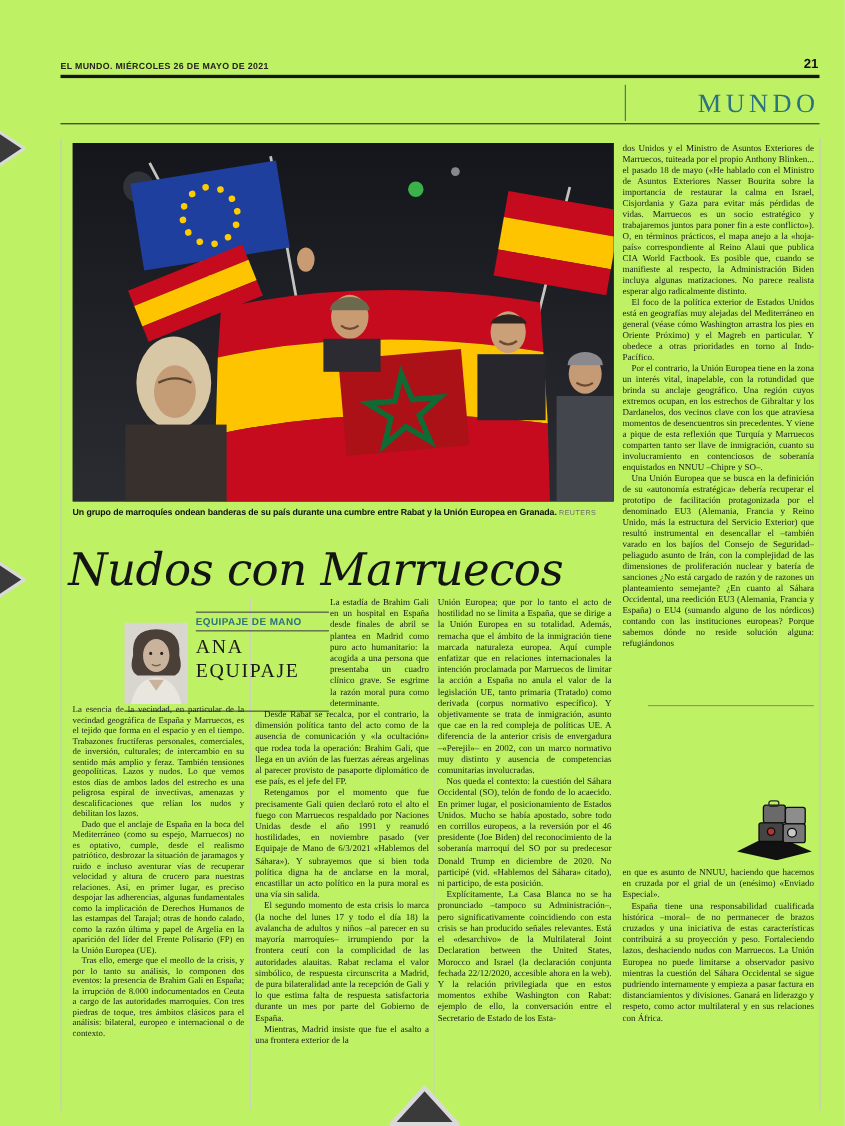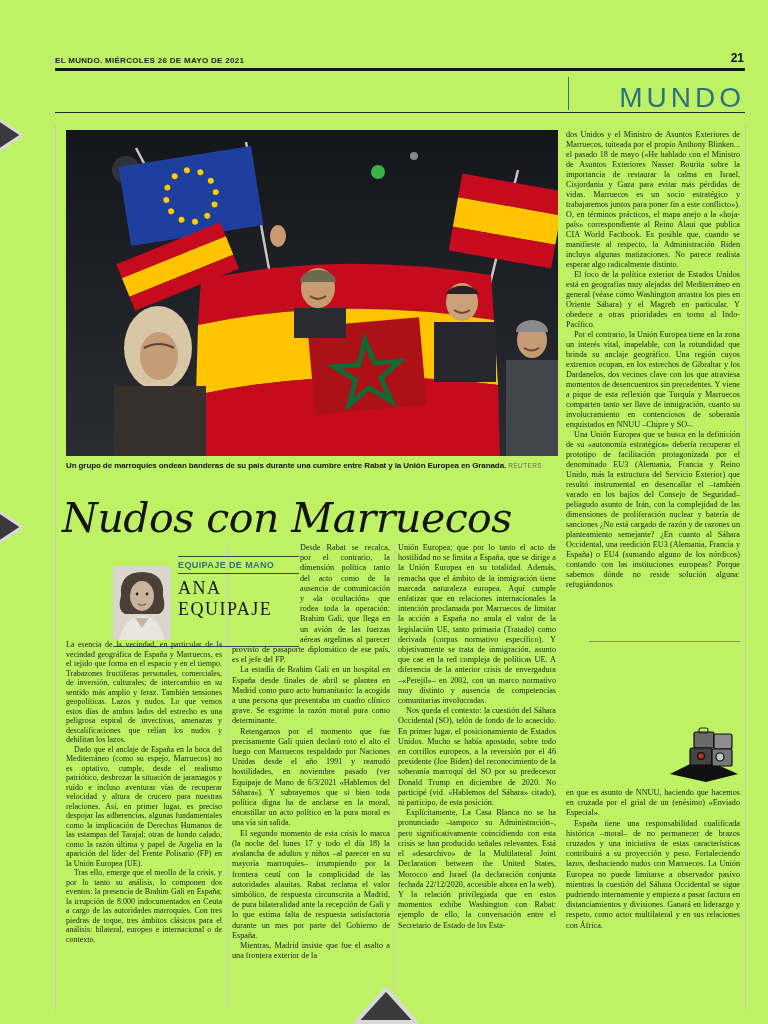--- a/index.html
+++ b/index.html
@@ -6,22 +6,22 @@
   body{background:#e8e7e4;font-family:"Liberation Serif",serif;}
   .page{position:relative;width:768px;height:1024px;background:#bef264;overflow:hidden;color:#1a1a1a;}
 
   
   .masthead{position:absolute;left:55px;top:56px;font-family:"Liberation Sans",sans-serif;
     font-weight:bold;font-size:8px;letter-spacing:.3px;color:#222;}
   .pagenum{position:absolute;right:24px;top:51px;font-family:Liberation Sans, sans-serif;
     font-weight:bold;font-size:12px;color:#111;}
   .rule-thick{position:absolute;left:55px;right:23px;top:68px;height:3px;background:#151515;}
   .section-divider{position:absolute;left:568px;top:77px;width:1px;height:33px;background:#2e7180;}
-  .section-label{position:absolute;right:23px;top:82px;font-family:Liberation Sans, sans-serif;
-    font-size:28px;letter-spacing:4px;color:#2e7180;}
+  .section-label{position:absolute;right:23px;top:82px;font-family:Liberation Serif, serif;
+    font-size:24px;letter-spacing:4px;color:#2e7180;}
   .rule-thin{position:absolute;left:55px;right:23px;top:112px;height:1px;background:#2a2a2a;}
   .edge-rule{position:absolute;top:125px;bottom:14px;width:1px;background:#c9c7c3;}
   .edge-rule.l{left:55px;} .edge-rule.r{right:22px;}
 
   
   .photo{position:absolute;left:66px;top:130px;width:492px;height:326px;background:#1d1f24;overflow:hidden;}
   .caption{position:absolute;left:66px;top:461px;width:492px;font-family:"Liberation Sans",sans-serif;
     font-weight:bold;font-size:8px;color:#111;letter-spacing:-.1px;}
   .caption .credit{font-weight:normal;font-size:6.5px;color:#6b6b6b;letter-spacing:.4px;}
 
@@ -198,36 +198,36 @@
   <div class="byline-bottom-rule"></div>
 
   <div class="col c1">
     <p>La esencia de la vecindad, en particular de la vecindad geográfica de España y Marruecos, es el tejido que forma en el espacio y en el tiempo. Trabazones fructíferas personales, comerciales, de inversión, culturales; de intercambio en su sentido más amplio y feraz. También tensiones geopolíticas. Lazos y nudos. Lo que vemos estos días de ambos lados del estrecho es una peligrosa espiral de invectivas, amenazas y descalificaciones que relían los nudos y debilitan los lazos.</p>
     <p>Dado que el anclaje de España en la boca del Mediterráneo (como su espejo, Marruecos) no es optativo, cumple, desde el realismo patriótico, desbrozar la situación de jaramagos y ruido e incluso aventurar vías de recuperar velocidad y altura de crucero para nuestras relaciones. Así, en primer lugar, es preciso despojar las adherencias, algunas fundamentales como la implicación de Derechos Humanos de las estampas del Tarajal; otras de hondo calado, como la razón última y papel de Argelia en la aparición del líder del Frente Polisario (FP) en la Unión Europea (UE).</p>
     <p>Tras ello, emerge que el meollo de la crisis, y por lo tanto su análisis, lo componen dos eventos: la presencia de Brahim Gali en España; la irrupción de 8.000 indocumentados en Ceuta a cargo de las autoridades marroquíes. Con tres piedras de toque, tres ámbitos clásicos para el análisis: bilateral, europeo e internacional o de contexto.</p>
   </div>
 
   <div class="col c2">
     <div class="spacer"></div>
+    <p>La estadía de Brahim Gali en un hospital en España desde finales de abril se plantea en Madrid como puro acto humanitario: la acogida a una persona que presentaba un cuadro clínico grave. Se esgrime la razón moral pura como determinante.</p>
     <p>Desde Rabat se recalca, por el contrario, la dimensión política tanto del acto como de la ausencia de comunicación y «la ocultación» que rodea toda la operación: Brahim Gali, que llega en un avión de las fuerzas aéreas argelinas al parecer provisto de pasaporte diplomático de ese país, es el jefe del FP.</p>
-    <p>La estadía de Brahim Gali en un hospital en España desde finales de abril se plantea en Madrid como puro acto humanitario: la acogida a una persona que presentaba un cuadro clínico grave. Se esgrime la razón moral pura como determinante.</p>
     <p>Retengamos por el momento que fue precisamente Gali quien declaró roto el alto el fuego con Marruecos respaldado por Naciones Unidas desde el año 1991 y reanudó hostilidades, en noviembre pasado (ver Equipaje de Mano de 6/3/2021 «Hablemos del Sáhara»). Y subrayemos que si bien toda política digna ha de anclarse en la moral, encastillar un acto político en la pura moral es una vía sin salida.</p>
     <p>El segundo momento de esta crisis lo marca (la noche del lunes 17 y todo el día 18) la avalancha de adultos y niños –al parecer en su mayoría marroquíes– irrumpiendo por la frontera ceutí con la complicidad de las autoridades alauitas. Rabat reclama el valor simbólico, de respuesta circunscrita a Madrid, de pura bilateralidad ante la recepción de Gali y lo que estima falta de respuesta satisfactoria durante un mes por parte del Gobierno de España.</p>
     <p>Mientras, Madrid insiste que fue el asalto a una frontera exterior de la</p>
   </div>
 
   <div class="col c3">
     <p>Unión Europea; que por lo tanto el acto de hostilidad no se limita a España, que se dirige a la Unión Europea en su totalidad. Además, remacha que el ámbito de la inmigración tiene marcada naturaleza europea. Aquí cumple enfatizar que en relaciones internacionales la intención proclamada por Marruecos de limitar la acción a España no anula el valor de la legislación UE, tanto primaria (Tratado) como derivada (corpus normativo específico). Y objetivamente se trata de inmigración, asunto que cae en la red compleja de políticas UE. A diferencia de la anterior crisis de envergadura –«Perejil»– en 2002, con un marco normativo muy distinto y ausencia de competencias comunitarias involucradas.</p>
     <p>Nos queda el contexto: la cuestión del Sáhara Occidental (SO), telón de fondo de lo acaecido. En primer lugar, el posicionamiento de Estados Unidos. Mucho se había apostado, sobre todo en corrillos europeos, a la reversión por el 46 presidente (Joe Biden) del reconocimiento de la soberanía marroquí del SO por su predecesor Donald Trump en diciembre de 2020. No participé (vid. «Hablemos del Sáhara» citado), ni participo, de esta posición.</p>
     <p>Explícitamente, La Casa Blanca no se ha pronunciado –tampoco su Administración–, pero significativamente coincidiendo con esta crisis se han producido señales relevantes. Está el «desarchivo» de la Multilateral Joint Declaration between the United States, Morocco and Israel (la declaración conjunta fechada 22/12/2020, accesible ahora en la web). Y la relación privilegiada que en estos momentos exhibe Washington con Rabat: ejemplo de ello, la conversación entre el Secretario de Estado de los Esta-</p>
   </div>
 
   <div class="col c4a">
     <p>dos Unidos y el Ministro de Asuntos Exteriores de Marruecos, tuiteada por el propio Anthony Blinken... el pasado 18 de mayo («He hablado con el Ministro de Asuntos Exteriores Nasser Bourita sobre la importancia de restaurar la calma en Israel, Cisjordania y Gaza para evitar más pérdidas de vidas. Marruecos es un socio estratégico y trabajaremos juntos para poner fin a este conflicto»). O, en términos prácticos, el mapa anejo a la «hoja-país» correspondiente al Reino Alaui que publica CIA World Factbook. Es posible que, cuando se manifieste al respecto, la Administración Biden incluya algunas matizaciones. No parece realista esperar algo radicalmente distinto.</p>
-    <p>El foco de la política exterior de Estados Unidos está en geografías muy alejadas del Mediterráneo en general (véase cómo Washington arrastra los pies en Oriente Sáhara) y el Magreb en particular. Y obedece a otras prioridades en torno al Indo-Pacífico.</p>
+    <p>El foco de la política exterior de Estados Unidos está en geografías muy alejadas del Mediterráneo en general (véase cómo Washington arrastra los pies en Oriente Próximo) y el Magreb en particular. Y obedece a otras prioridades en torno al Indo-Pacífico.</p>
     <p>Por el contrario, la Unión Europea tiene en la zona un interés vital, inapelable, con la rotundidad que brinda su anclaje geográfico. Una región cuyos extremos ocupan, en los estrechos de Gibraltar y los Dardanelos, dos vecinos clave con los que atraviesa momentos de desencuentros sin precedentes. Y viene a pique de esta reflexión que Turquía y Marruecos comparten tanto ser llave de inmigración, cuanto su involucramiento en contenciosos de soberanía enquistados en NNUU –Chipre y SO–.</p>
     <p>Una Unión Europea que se busca en la definición de su «autonomía estratégica» debería recuperar el prototipo de facilitación protagonizada por el denominado EU3 (Alemania, Francia y Reino Unido, más la estructura del Servicio Exterior) que resultó instrumental en desencallar el –también varado en los bajíos del Consejo de Seguridad– peliagudo asunto de Irán, con la complejidad de las dimensiones de proliferación nuclear y batería de sanciones ¿No está cargado de razón y de razones un planteamiento semejante? ¿En cuanto al Sáhara Occidental, una reedición EU3 (Alemania, Francia y España) o EU4 (sumando alguno de los nórdicos) contando con las instituciones europeas? Porque sabemos dónde no reside solución alguna: refugiándonos</p>
   </div>
 
   <div class="quote-rule"></div>
   <svg class="quote-logo" viewBox="0 0 72 58">
     <path d="M2 50 L34 34 L70 50 L38 58 Z" fill="#111"></path>
     <g stroke="#0e0e0e" stroke-width="1.2">
       <rect x="26" y="8" width="20" height="16" rx="2" fill="#6a6a6a"></rect>
       <rect x="46" y="10" width="18" height="15" rx="2" fill="#8d8d8d"></rect>

